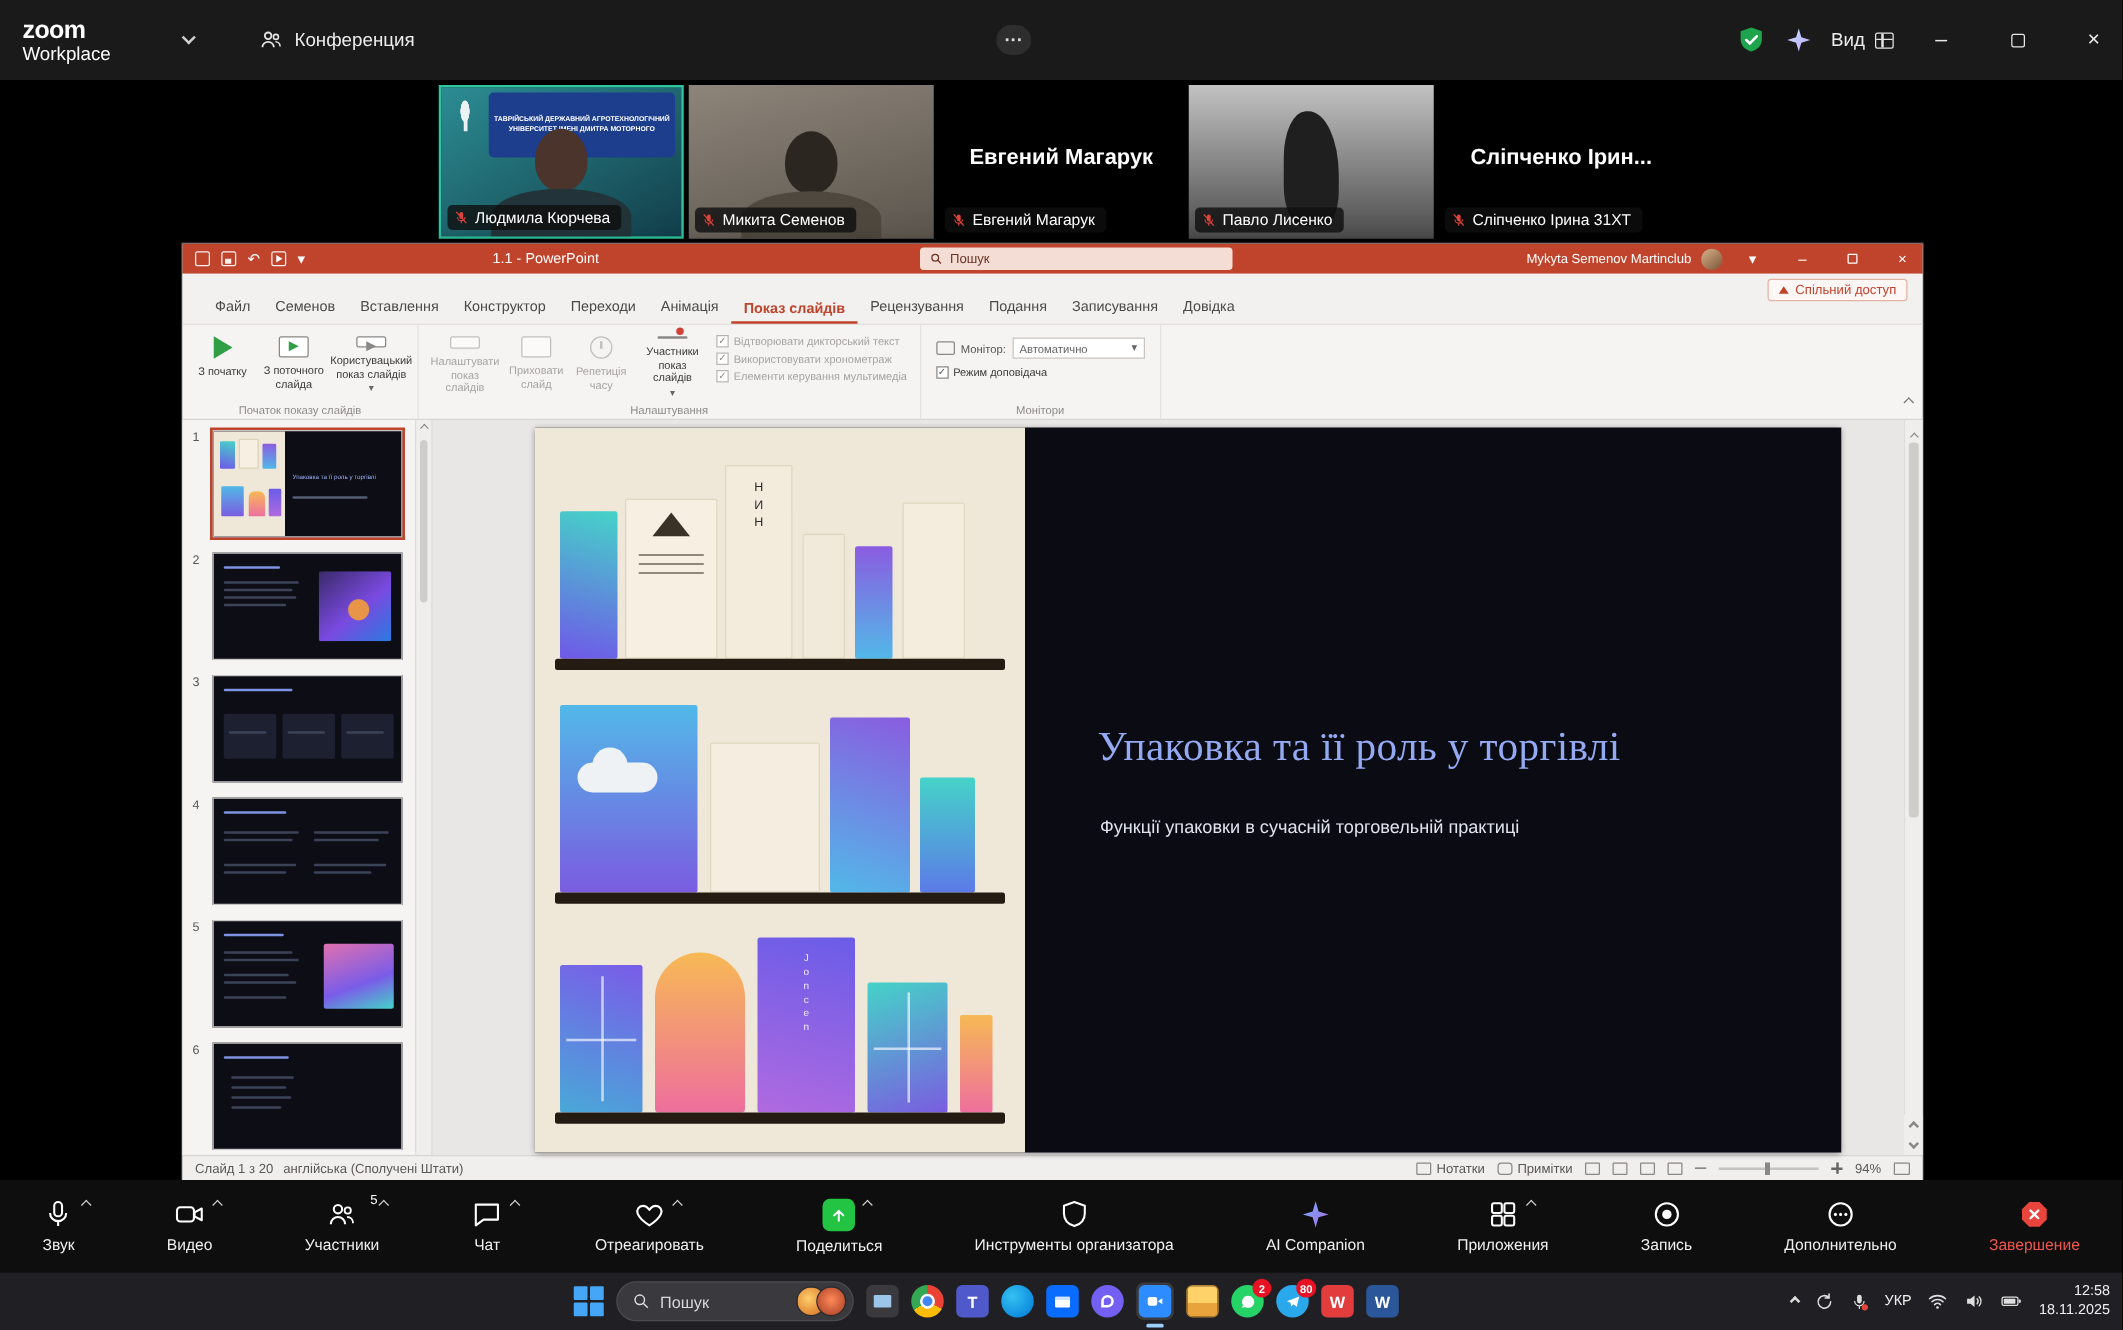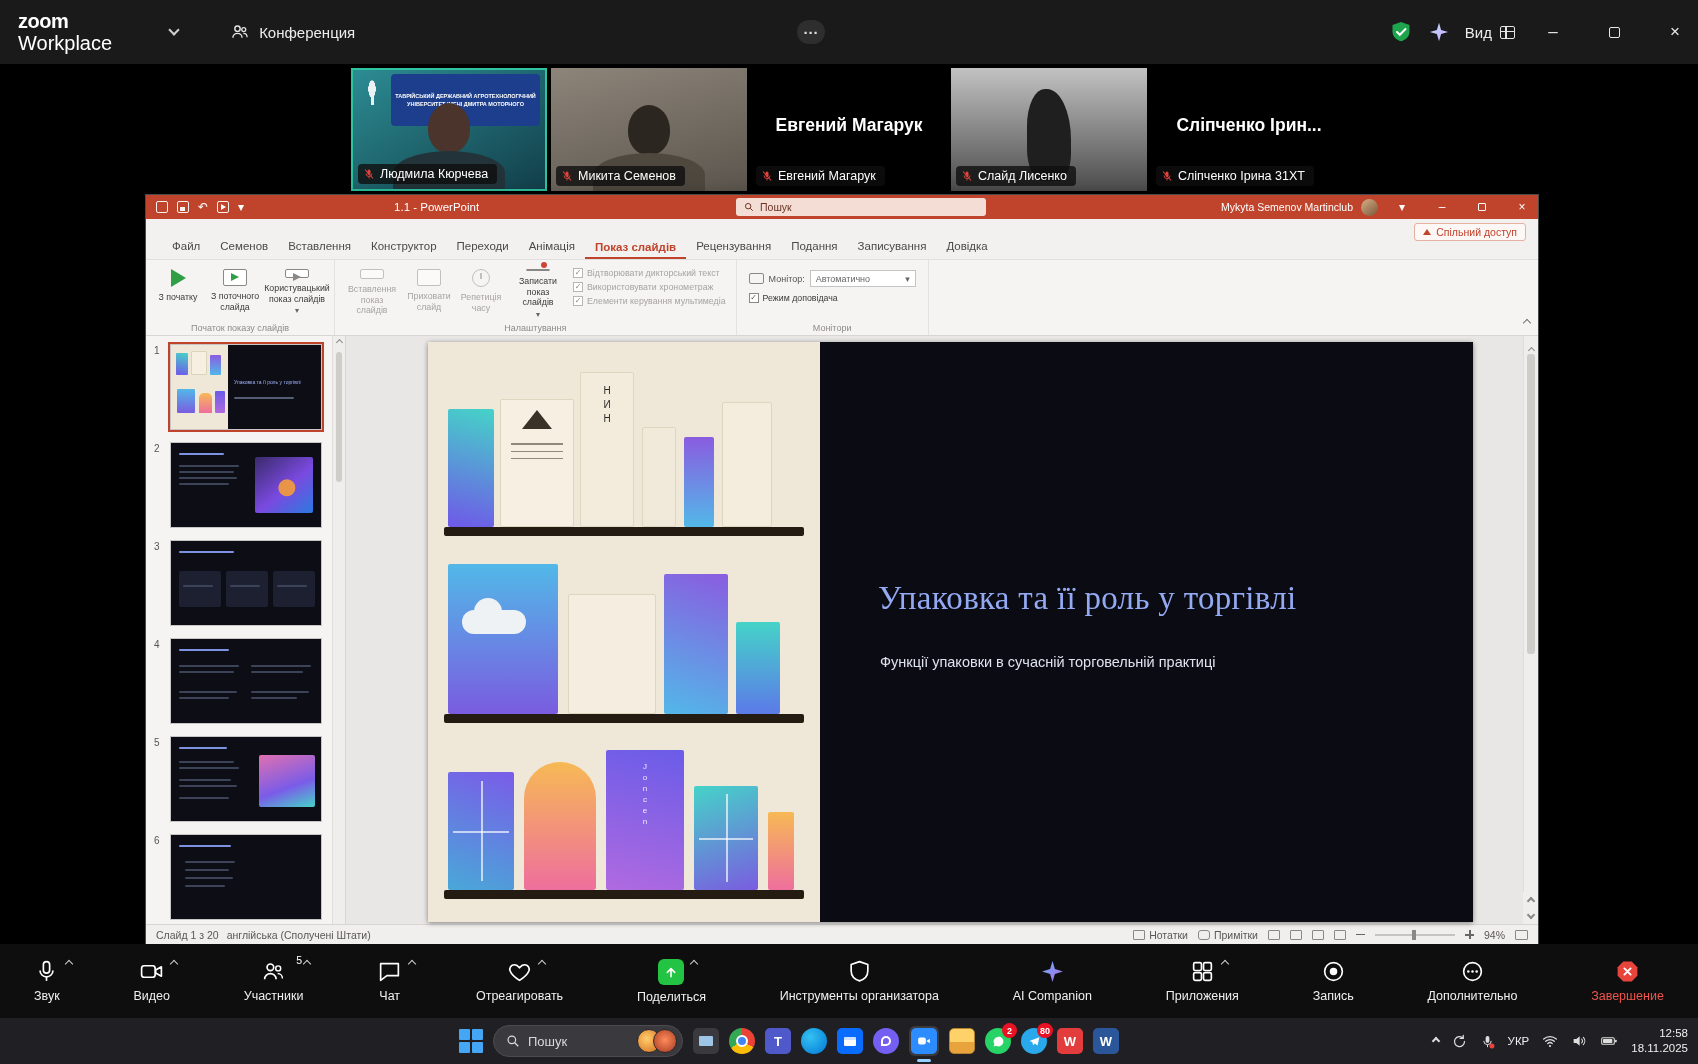--- a/index.html
+++ b/index.html
@@ -4,21 +4,21 @@
 <style>
 *{margin:0;padding:0;box-sizing:border-box}
 html,body{width:1698px;height:1064px;overflow:hidden}
 body{background:#000;font-family:"Liberation Sans","DejaVu Sans",sans-serif;position:relative;color:#fff}
 svg{display:block}
 
 
 .ztb{height:64px;background:#1a1a1a;display:flex;align-items:center;position:relative}
 .zlogo{margin-left:18px;line-height:1}
 .zl1{font-weight:bold;font-size:20px;letter-spacing:-.5px}
-.zl2{font-size:20px;margin-top:2px}
+.zl2{font-size:15px;margin-top:2px}
 .cv{display:inline-block;width:8px;height:8px;border-right:2px solid #cfcfcf;border-bottom:2px solid #cfcfcf}
 .cv.down{transform:rotate(45deg)}
 .cv.up{transform:rotate(-135deg)}
 .zchev{margin-left:58px;margin-top:-4px}
 .ztab{display:flex;align-items:center;gap:9px;margin-left:52px;font-size:15px;color:#ececec}
 .zscreen{position:absolute;left:527px;top:10px;height:44px;width:258px;background:#2e2e2e;border-radius:8px;display:flex;align-items:center;gap:9px;padding:0 12px;font-size:14.5px;color:#f0f0f0}
 .zavatar{width:26px;height:26px;border-radius:50%;background:linear-gradient(140deg,#c9a27d,#6b4a33);flex:none}
 .zmore{position:absolute;left:797px;top:20px;width:28px;height:24px;border-radius:12px;background:#2e2e2e;display:flex;align-items:center;justify-content:center;font-size:15px;font-weight:bold;color:#ddd}
 .zright{margin-left:auto;display:flex;align-items:center;gap:15px}
 .zview{display:flex;align-items:center;gap:8px;font-size:15px;color:#ececec}
@@ -249,21 +249,21 @@
     </div>
   </div>
   <div class="vtile t4">
     <div class="statue"></div>
     <div class="nametag">
       <svg width="12" height="12" viewBox="0 0 24 24">
           <rect x="9" y="3" width="6" height="11" rx="3" fill="#e0443c"></rect>
           <path d="M6 11a6 6 0 0 0 12 0M12 17v4" stroke="#e0443c" stroke-width="1.8" fill="none"></path>
           <line x1="4" y1="3" x2="20" y2="21" stroke="#e0443c" stroke-width="2.2"></line>
         </svg>
-      <span>Слайд Лисенко</span>
+      <span>Павло Лисенко</span>
     </div>
   </div>
   <div class="vtile">
     <div class="bigname">Сліпченко Ірин...</div>
     <div class="nametag">
       <svg width="12" height="12" viewBox="0 0 24 24">
           <rect x="9" y="3" width="6" height="11" rx="3" fill="#e0443c"></rect>
           <path d="M6 11a6 6 0 0 0 12 0M12 17v4" stroke="#e0443c" stroke-width="1.8" fill="none"></path>
           <line x1="4" y1="3" x2="20" y2="21" stroke="#e0443c" stroke-width="2.2"></line>
         </svg>
@@ -338,35 +338,35 @@
           </span>
         <span>Користувацький показ слайдів</span>
         <span class="dd">▾</span>
       </div>
       <div class="rlabel">Початок показу слайдів</div>
     </div>
 
     <div class="rgroup">
       <div class="rbtn dis">
         <span class="scr dis"></span>
-        <span>Вставлення показ слайдів</span>
+        <span>Налаштувати показ слайдів</span>
       </div>
       <div class="rbtn nar dis">
         <span class="scr dis"></span>
         <span>Приховати слайд</span>
       </div>
       <div class="rbtn nar dis">
         <span class="clk"></span>
         <span>Репетиція часу</span>
       </div>
       <div class="rbtn">
         <span class="scr">
             <span class="reddot"></span>
           </span>
-        <span>Записати показ слайдів</span>
+        <span>Участники показ слайдів</span>
         <span class="dd">▾</span>
       </div>
       <div class="ckcol">
         <div class="ckrow">
           <span class="ck">✓</span>
           <span>Відтворювати дикторський текст</span>
         </div>
         <div class="ckrow">
           <span class="ck">✓</span>
           <span>Використовувати хронометраж</span>

